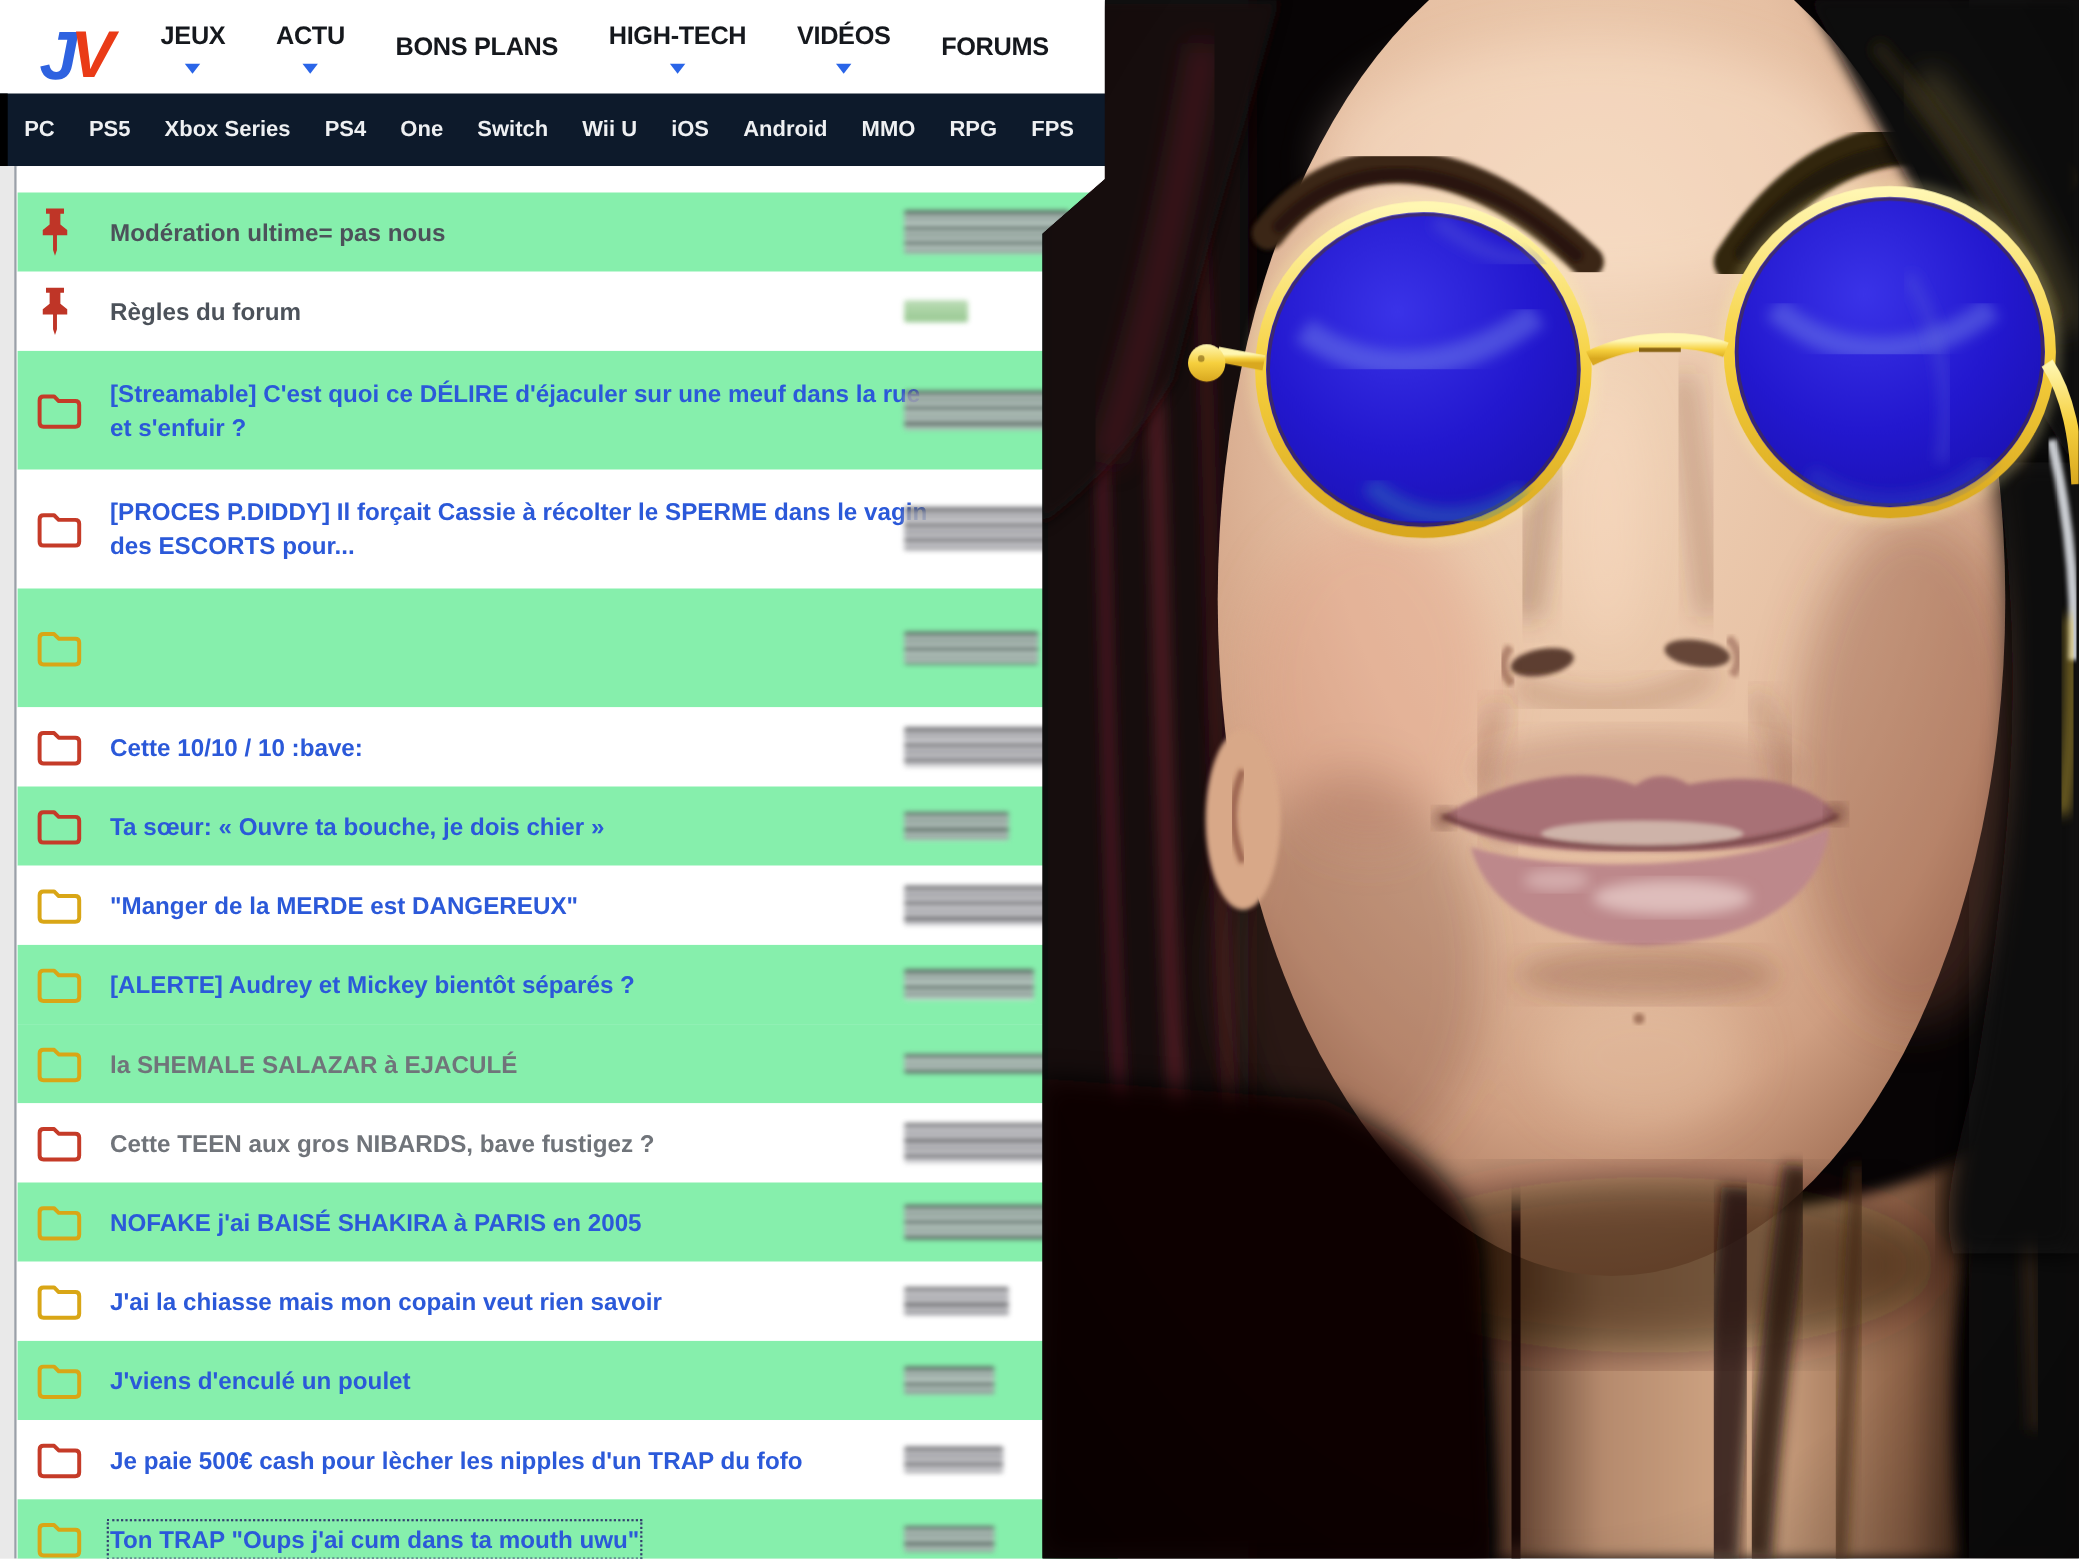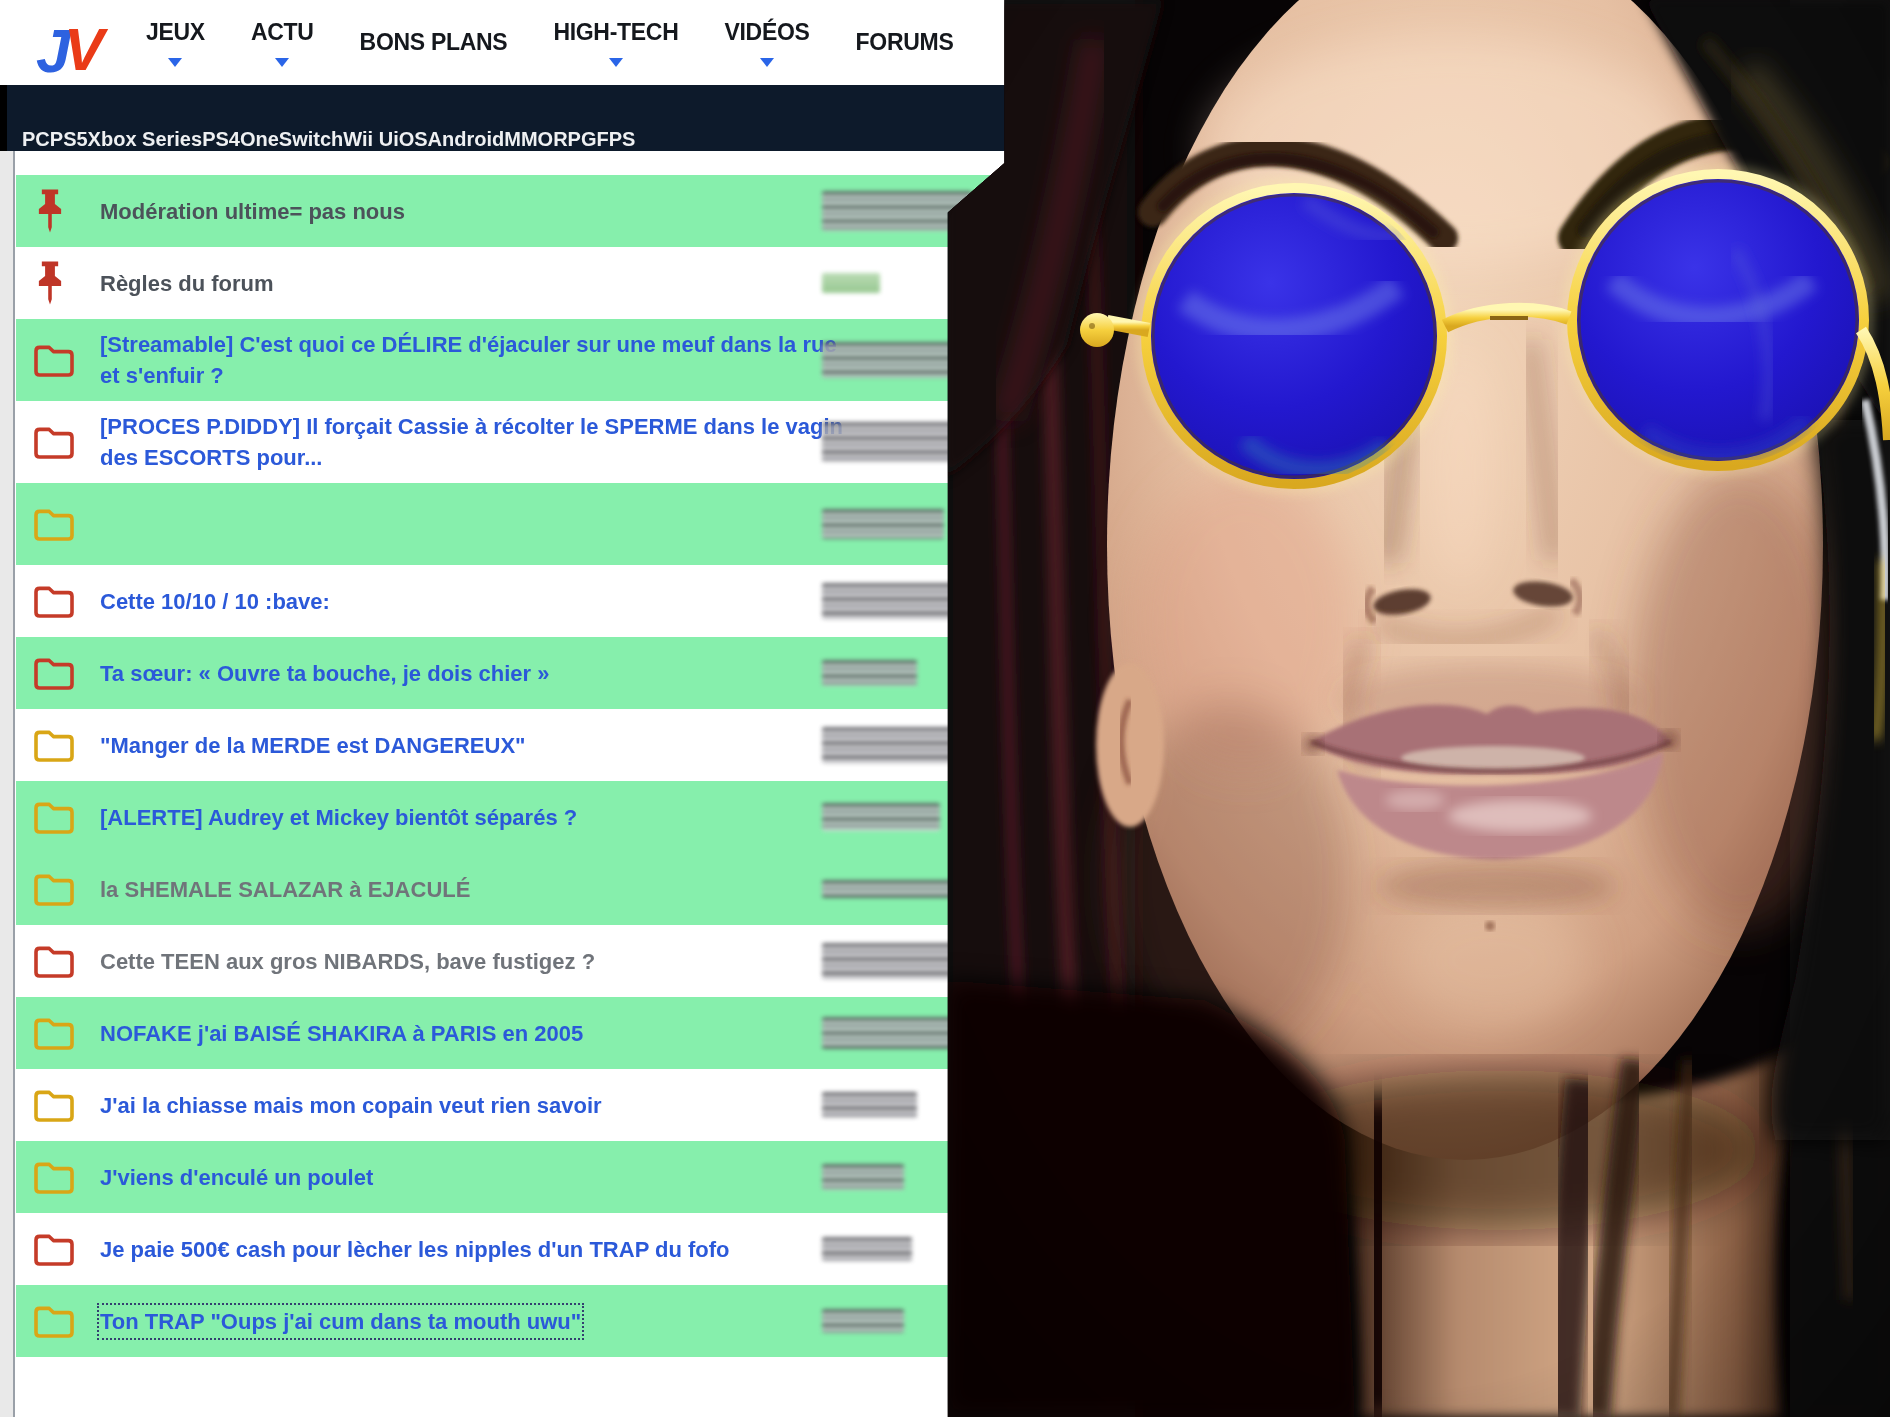--- a/index.html
+++ b/index.html
@@ -14,33 +14,33 @@
           display:flex;align-items:center;}
   .logo{position:absolute;left:34px;top:18px;width:96px;height:60px;}
   .main-nav{display:flex;align-items:center;gap:46px;margin-left:146px;list-style:none;padding:0;}
   .main-nav .nav-item{display:flex;align-items:center;gap:9px;cursor:pointer;flex-direction:column;}
   .main-nav .nav-label{font-size:23px;font-weight:800;color:#15181d;letter-spacing:-0.3px;white-space:nowrap;}
   .caret{width:0;height:0;border-left:7px solid transparent;border-right:7px solid transparent;
          border-top:9px solid #2a65e8;margin-top:3px;}
 
   
   .platform-nav{position:absolute;left:0;top:85px;width:1890px;height:66px;background:#0d1a2b;
-                display:flex;align-items:flex-end;padding-left:22px;box-sizing:border-box;}
+                display:flex;align-items:center;gap:31px;padding-left:22px;box-sizing:border-box;}
   .platform-nav::before{content:"";position:absolute;left:0;top:0;width:7px;height:66px;background:#000;}
   .platform-item{font-size:20px;font-weight:700;color:#eef0f2;white-space:nowrap;cursor:pointer;}
 
   
   .gutter{position:absolute;left:0;top:151px;width:13px;height:1266px;background:#e9e9e9;
           border-right:2px solid #9aa0a8;}
 
   
   .topic-list{position:absolute;left:16px;top:151px;width:1000px;}
   .list-spacer{height:24px;background:#ffffff;}
   .topic-row{position:relative;display:flex;align-items:center;height:72px;padding-left:84px;box-sizing:border-box;}
-  .topic-row.tall{height:82px;}
+  .topic-row.tall{height:108px;}
   .topic-row.alt{background:#86efac;}
   .topic-row.white{background:#ffffff;}
   .topic-icon{position:absolute;left:16px;top:50%;transform:translateY(-50%);display:inline-flex;}
   .topic-title{font-size:22px;font-weight:bold;line-height:31px;color:#2b59d9;text-decoration:none;
                display:inline-block;max-width:745px;cursor:pointer;}
   .topic-title.t-pinned{color:#4c525a;cursor:default;}
   .topic-title.t-visited{color:#70747a;}
   .topic-title.focused{outline:2px dotted #33406f;outline-offset:1px;}
   .author-redacted{position:absolute;left:806px;top:50%;transform:translateY(-50%);
       border-radius:2px;filter:blur(2.2px);opacity:.85;

